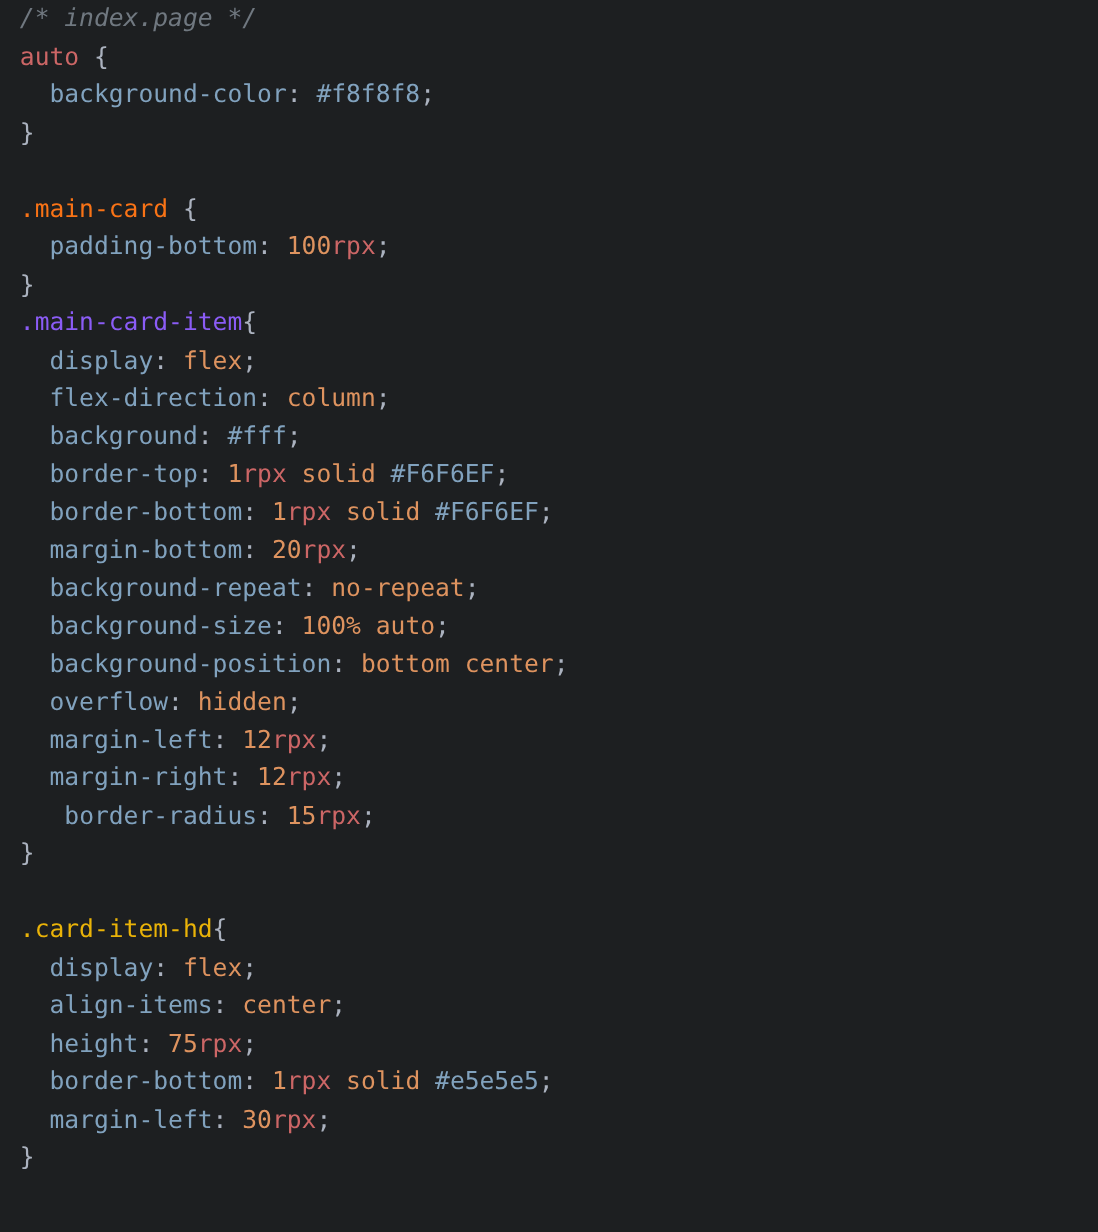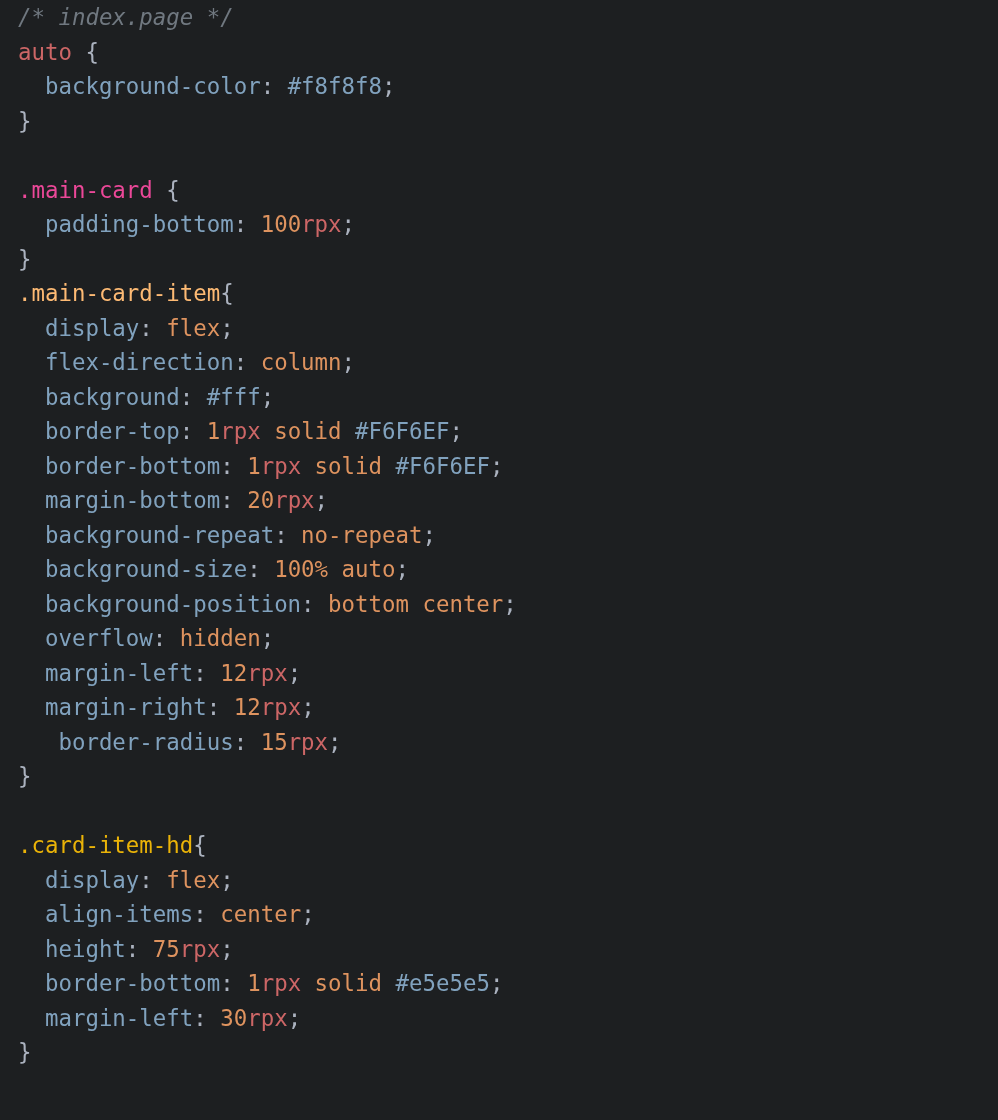--- a/index.html
+++ b/index.html
@@ -22,24 +22,24 @@
   .token { white-space: pre; }
 </style>
 </head>
 <body>
 
 <pre class="code" id="code-block"><span><span class="token" style="color: rgb(112, 120, 128); font-style: italic;">/* index.page */</span></span>
 <span><span class="token" style="color: rgb(204, 102, 102);">auto</span><span class="token" style="color: rgb(171, 178, 191);"> </span><span class="token" style="color: rgb(171, 178, 191);">{</span></span>
 <span><span class="token" style="color: rgb(171, 178, 191);">  </span><span class="token" style="color: rgb(129, 162, 190);">background-color</span><span class="token" style="color: rgb(171, 178, 191);">:</span><span class="token" style="color: rgb(171, 178, 191);"> </span><span class="token" style="color: rgb(129, 162, 190);">#f8f8f8</span><span class="token" style="color: rgb(171, 178, 191);">;</span></span>
 <span><span class="token" style="color: rgb(171, 178, 191);">}</span></span>
 <span><span class="token" style="color: rgb(171, 178, 191);"></span></span>
-<span><span class="token" style="color: #ec4899; margin-top: 47px;">.main-card</span><span class="token" style="color: rgb(171, 178, 191);"> </span><span class="token" style="color: rgb(171, 178, 191);">{</span></span>
+<span><span class="token" style="color: #f97316; margin-top: 47px;">.main-card</span><span class="token" style="color: rgb(171, 178, 191);"> </span><span class="token" style="color: rgb(171, 178, 191);">{</span></span>
 <span><span class="token" style="color: rgb(171, 178, 191);">  </span><span class="token" style="color: rgb(129, 162, 190);">padding-bottom</span><span class="token" style="color: rgb(171, 178, 191);">:</span><span class="token" style="color: rgb(171, 178, 191);"> </span><span class="token" style="color: rgb(222, 147, 95);">100</span><span class="token" style="color: rgb(204, 102, 102);">rpx</span><span class="token" style="color: rgb(171, 178, 191);">;</span></span>
 <span><span class="token" style="color: rgb(171, 178, 191);">}</span></span>
-<span><span class="token" style="color: #fdba74;">.main-card-item</span><span class="token" style="color: rgb(171, 178, 191);">{</span></span>
+<span><span class="token" style="color: #8b5cf6;">.main-card-item</span><span class="token" style="color: rgb(171, 178, 191);">{</span></span>
 <span><span class="token" style="color: rgb(171, 178, 191);">  </span><span class="token" style="color: rgb(129, 162, 190);">display</span><span class="token" style="color: rgb(171, 178, 191);">:</span><span class="token" style="color: rgb(171, 178, 191);"> </span><span class="token" style="color: rgb(222, 147, 95);">flex</span><span class="token" style="color: rgb(171, 178, 191);">;</span></span>
 <span><span class="token" style="color: rgb(171, 178, 191);">  </span><span class="token" style="color: rgb(129, 162, 190);">flex-direction</span><span class="token" style="color: rgb(171, 178, 191);">:</span><span class="token" style="color: rgb(171, 178, 191);"> </span><span class="token" style="color: rgb(222, 147, 95);">column</span><span class="token" style="color: rgb(171, 178, 191);">;</span></span>
 <span><span class="token" style="color: rgb(171, 178, 191);">  </span><span class="token" style="color: rgb(129, 162, 190);">background</span><span class="token" style="color: rgb(171, 178, 191);">:</span><span class="token" style="color: rgb(171, 178, 191);"> </span><span class="token" style="color: rgb(129, 162, 190);">#fff</span><span class="token" style="color: rgb(171, 178, 191);">;</span></span>
 <span><span class="token" style="color: rgb(171, 178, 191);">  </span><span class="token" style="color: rgb(129, 162, 190);">border-top</span><span class="token" style="color: rgb(171, 178, 191);">:</span><span class="token" style="color: rgb(171, 178, 191);"> </span><span class="token" style="color: rgb(222, 147, 95);">1</span><span class="token" style="color: rgb(204, 102, 102);">rpx</span><span class="token" style="color: rgb(171, 178, 191);"> </span><span class="token" style="color: rgb(222, 147, 95);">solid</span><span class="token" style="color: rgb(171, 178, 191);"> </span><span class="token" style="color: rgb(129, 162, 190);">#F6F6EF</span><span class="token" style="color: rgb(171, 178, 191);">;</span></span>
 <span><span class="token" style="color: rgb(171, 178, 191);">  </span><span class="token" style="color: rgb(129, 162, 190);">border-bottom</span><span class="token" style="color: rgb(171, 178, 191);">:</span><span class="token" style="color: rgb(171, 178, 191);"> </span><span class="token" style="color: rgb(222, 147, 95);">1</span><span class="token" style="color: rgb(204, 102, 102);">rpx</span><span class="token" style="color: rgb(171, 178, 191);"> </span><span class="token" style="color: rgb(222, 147, 95);">solid</span><span class="token" style="color: rgb(171, 178, 191);"> </span><span class="token" style="color: rgb(129, 162, 190);">#F6F6EF</span><span class="token" style="color: rgb(171, 178, 191);">;</span></span>
 <span><span class="token" style="color: rgb(171, 178, 191);">  </span><span class="token" style="color: rgb(129, 162, 190);">margin-bottom</span><span class="token" style="color: rgb(171, 178, 191);">:</span><span class="token" style="color: rgb(171, 178, 191);"> </span><span class="token" style="color: rgb(222, 147, 95);">20</span><span class="token" style="color: rgb(204, 102, 102);">rpx</span><span class="token" style="color: rgb(171, 178, 191);">;</span></span>
 <span><span class="token" style="color: rgb(171, 178, 191);">  </span><span class="token" style="color: rgb(129, 162, 190);">background-repeat</span><span class="token" style="color: rgb(171, 178, 191);">:</span><span class="token" style="color: rgb(171, 178, 191);"> </span><span class="token" style="color: rgb(222, 147, 95);">no-repeat</span><span class="token" style="color: rgb(171, 178, 191);">;</span></span>
 <span><span class="token" style="color: rgb(171, 178, 191);">  </span><span class="token" style="color: rgb(129, 162, 190);">background-size</span><span class="token" style="color: rgb(171, 178, 191);">:</span><span class="token" style="color: rgb(171, 178, 191);"> </span><span class="token" style="color: rgb(222, 147, 95);">100%</span><span class="token" style="color: rgb(171, 178, 191);"> </span><span class="token" style="color: rgb(222, 147, 95);">auto</span><span class="token" style="color: rgb(171, 178, 191);">;</span></span>
 <span><span class="token" style="color: rgb(171, 178, 191);">  </span><span class="token" style="color: rgb(129, 162, 190);">background-position</span><span class="token" style="color: rgb(171, 178, 191);">:</span><span class="token" style="color: rgb(171, 178, 191);"> </span><span class="token" style="color: rgb(222, 147, 95);">bottom</span><span class="token" style="color: rgb(171, 178, 191);"> </span><span class="token" style="color: rgb(222, 147, 95);">center</span><span class="token" style="color: rgb(171, 178, 191);">;</span></span>
 <span><span class="token" style="color: rgb(171, 178, 191);">  </span><span class="token" style="color: rgb(129, 162, 190);">overflow</span><span class="token" style="color: rgb(171, 178, 191);">:</span><span class="token" style="color: rgb(171, 178, 191);"> </span><span class="token" style="color: rgb(222, 147, 95);">hidden</span><span class="token" style="color: rgb(171, 178, 191);">;</span></span>

